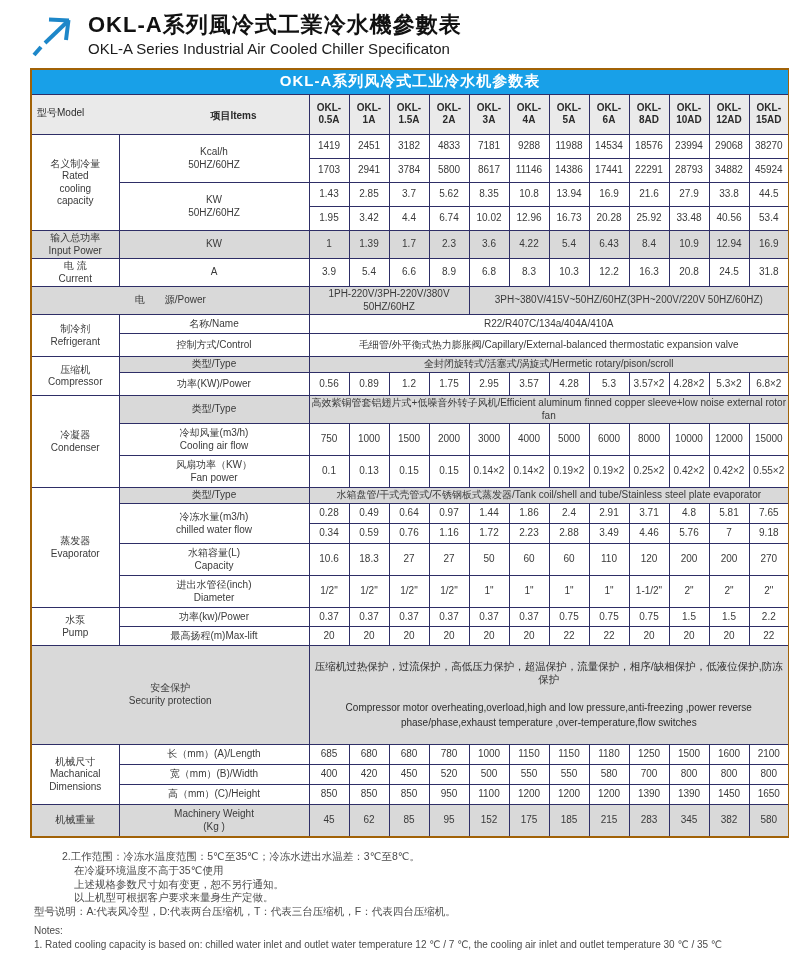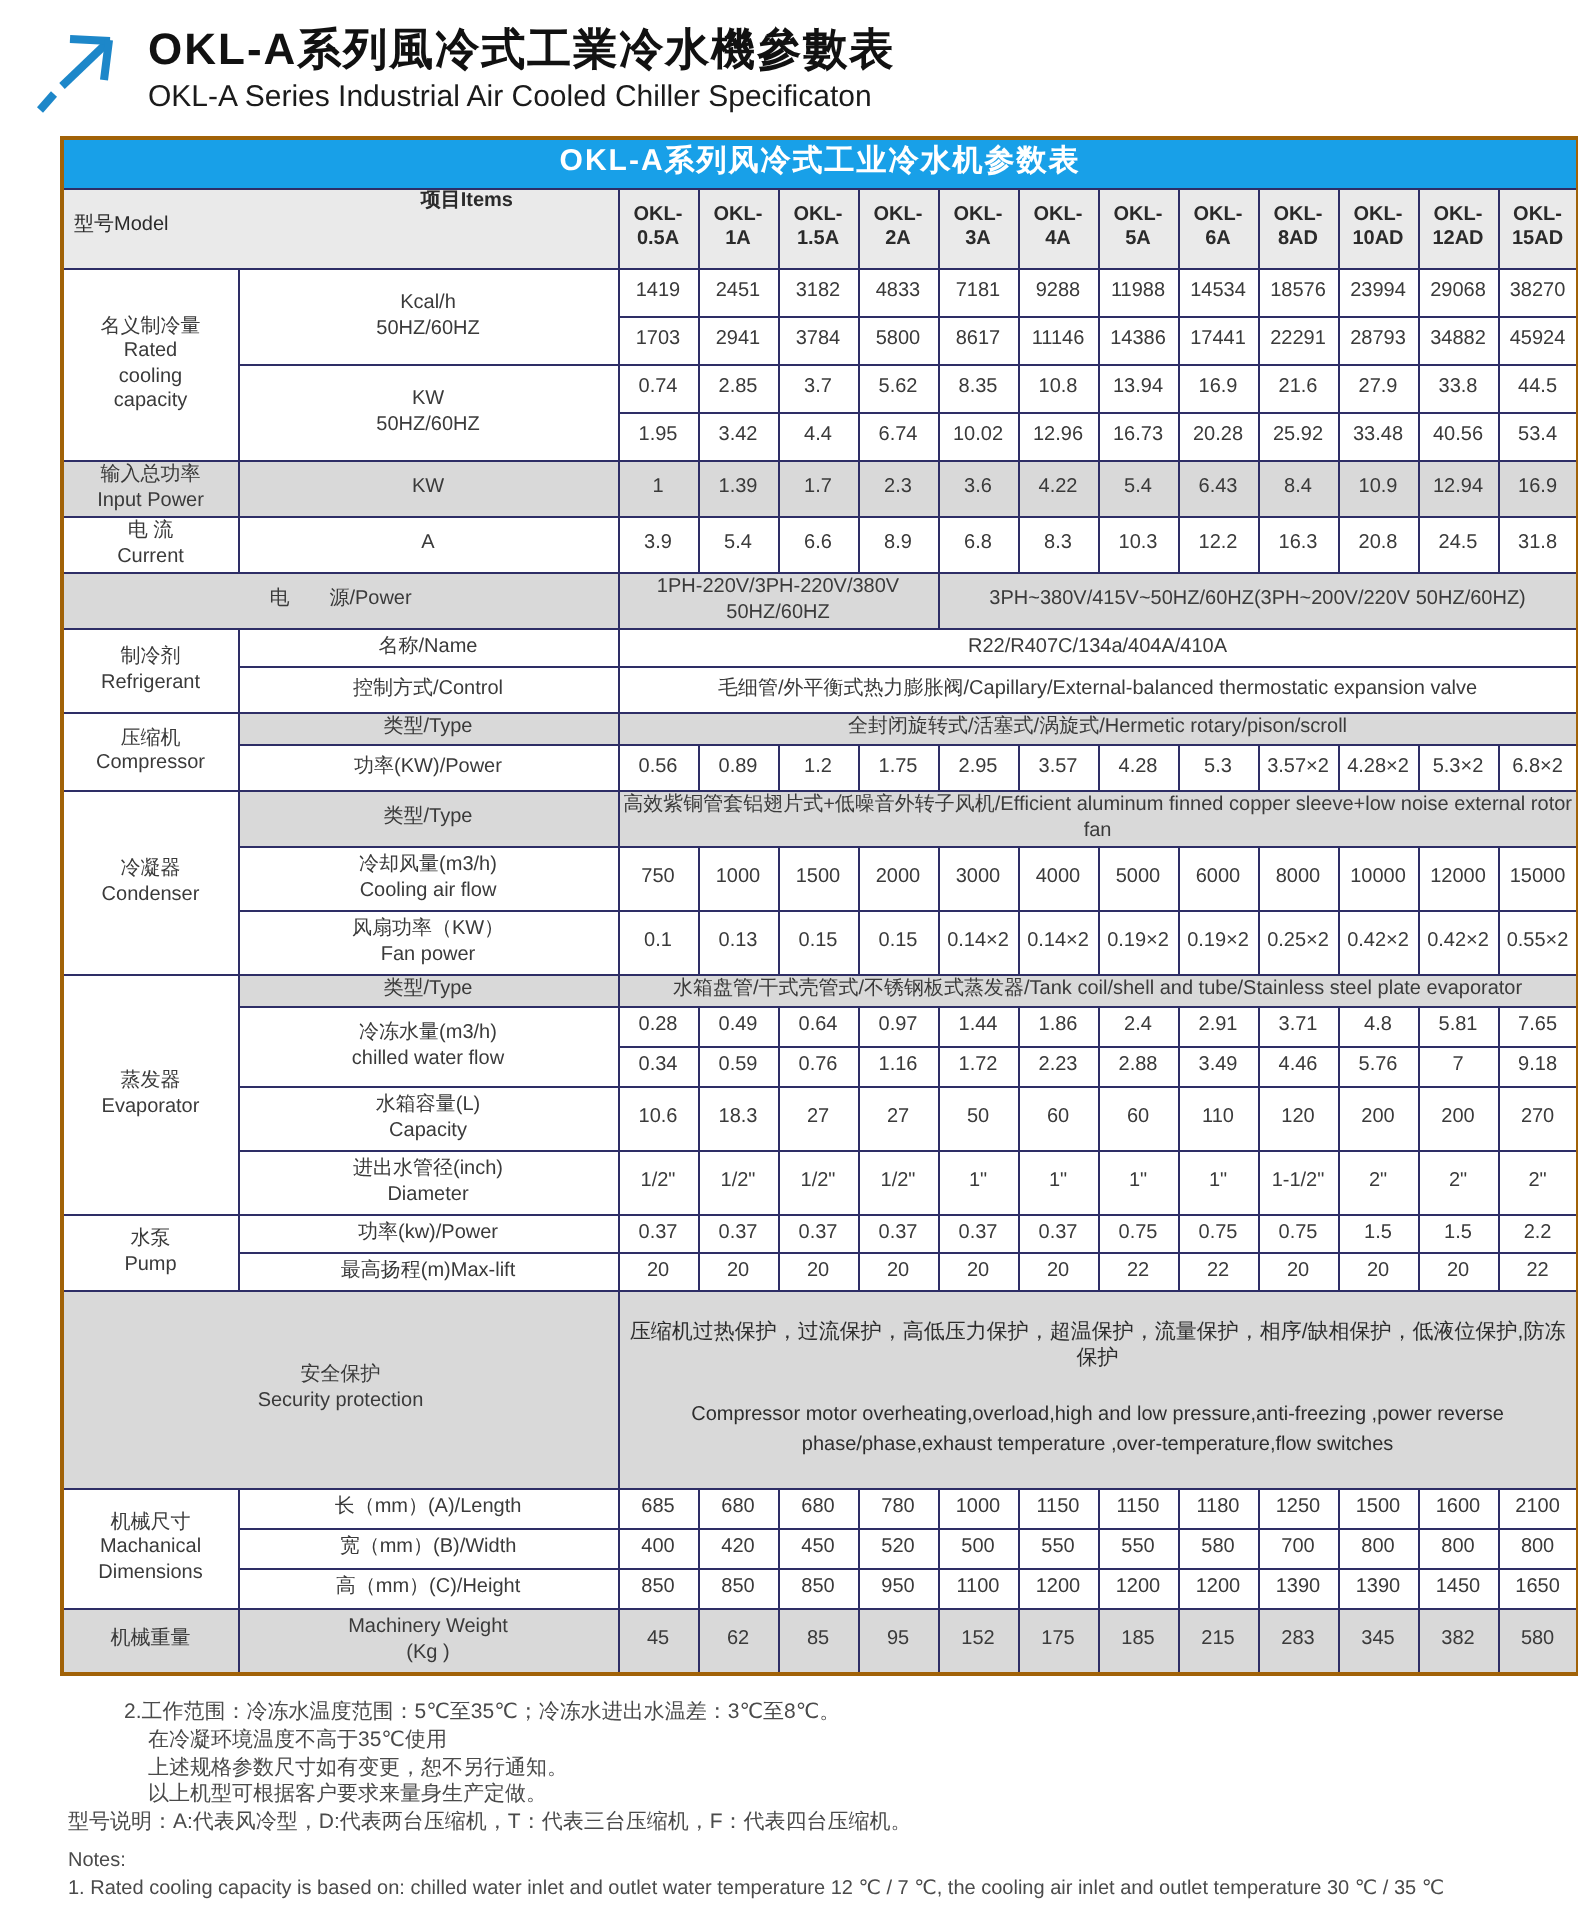--- a/index.html
+++ b/index.html
@@ -4,21 +4,21 @@
 <style>
   * { margin:0; padding:0; box-sizing:border-box; }
   body {
     width:789px; min-height:962px; background:#ffffff;
     font-family:"Liberation Sans","DejaVu Sans",sans-serif;
     color:#333;
   }
   .page { padding:8px 0 0 0; }
 
   
-  .doc-header { display:flex; align-items:flex-start; padding:4px 0 6px 16px; }
+  .doc-header { display:flex; align-items:flex-start; padding:4px 0 6px 30px; }
   .logo { width:52px; height:46px; margin-right:6px; flex:0 0 auto; }
   .titles { line-height:1.15; }
   .title-zh { font-size:22px; font-weight:bold; color:#111; letter-spacing:1px; }
   .title-en { font-size:15px; color:#1b1b1b; margin-top:3px; }
 
   
   table.spec {
     border-collapse:collapse; table-layout:fixed; width:758px;
     margin:4px 0 0 30px; border:2px solid #a16207;
   }
@@ -31,21 +31,21 @@
     background:#18a0e8; color:#ffffff; font-size:15px; font-weight:bold;
     height:25px; letter-spacing:1px;
   }
   tr.r-head td { background:#eaeaea; font-weight:bold; color:#2a2a2a; height:29px; }
   td.corner { position:relative; padding:0;
     background-image:linear-gradient(to bottom right,
       transparent calc(50% - 0.7px), #2e2e66 calc(50% - 0.7px),
       #2e2e66 calc(50% + 0.7px), transparent calc(50% + 0.7px));
   }
   .corner-model { position:absolute; left:5px; bottom:15px; font-weight:normal; }
-  .corner-items { position:absolute; right:52px; top:0; font-weight:bold;text-align:center; }
+  .corner-items { position:absolute; right:52px; top:15px; font-weight:bold;text-align:center; }
   td.cat { font-size:10.5px; color:#2d2d2d; }
   td.item { font-size:10px; color:#2d2d2d; }
   tr.shade td { background:#d9d9d9; }
   td.span-val { font-size:10px; }
   td.sec-text { text-align:left; padding:4px 8px; }
   .sec-zh { font-size:10.5px; color:#2d2d2d; display:block; margin-bottom:3px; }
   .sec-en { font-size:10px; color:#2d2d2d; display:block; line-height:1.45; }
   .h25 td { height:25px; } .h24 td { height:24px; } .h23 td { height:23px; }
   .h20 td { height:20px; } .h19 td { height:19px; } .h16 td { height:16px; }
   .h32 td { height:32px; } .h33 td { height:33px; } .h56 td { height:56px; }
@@ -149,21 +149,21 @@
           <td>14386</td>
           <td>17441</td>
           <td>22291</td>
           <td>28793</td>
           <td>34882</td>
           <td>45924</td>
         </tr>
     <tr class="h24">
       <td class="item" rowspan="2">KW
 50HZ/60HZ</td>
-    <td>0.74</td>
+    <td>1.43</td>
           <td>2.85</td>
           <td>3.7</td>
           <td>5.62</td>
           <td>8.35</td>
           <td>10.8</td>
           <td>13.94</td>
           <td>16.9</td>
           <td>21.6</td>
           <td>27.9</td>
           <td>33.8</td>

